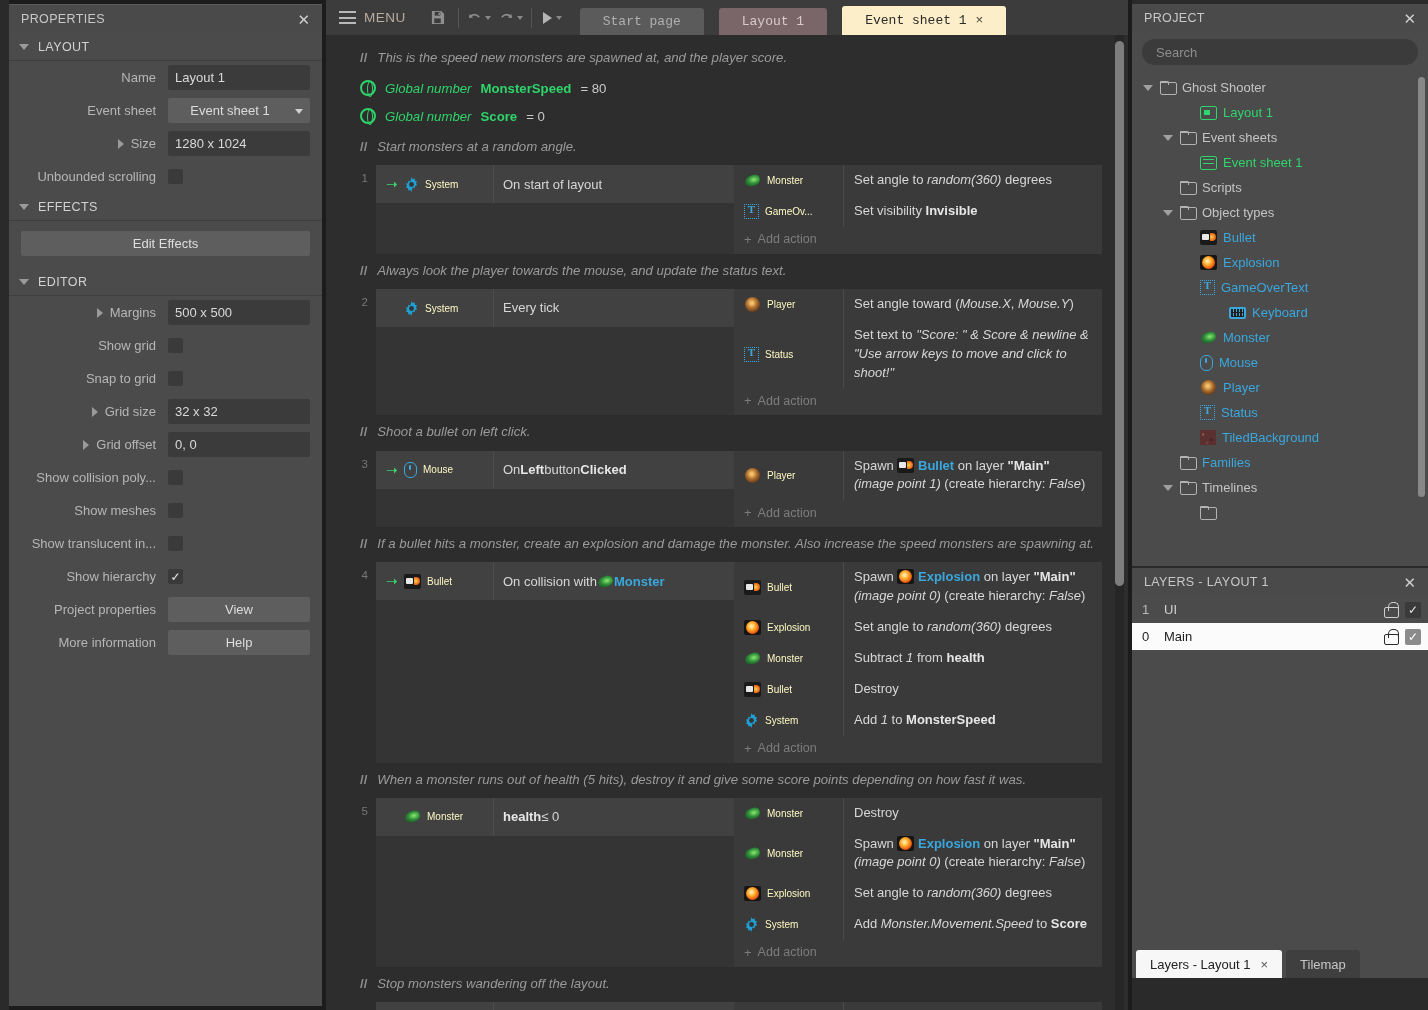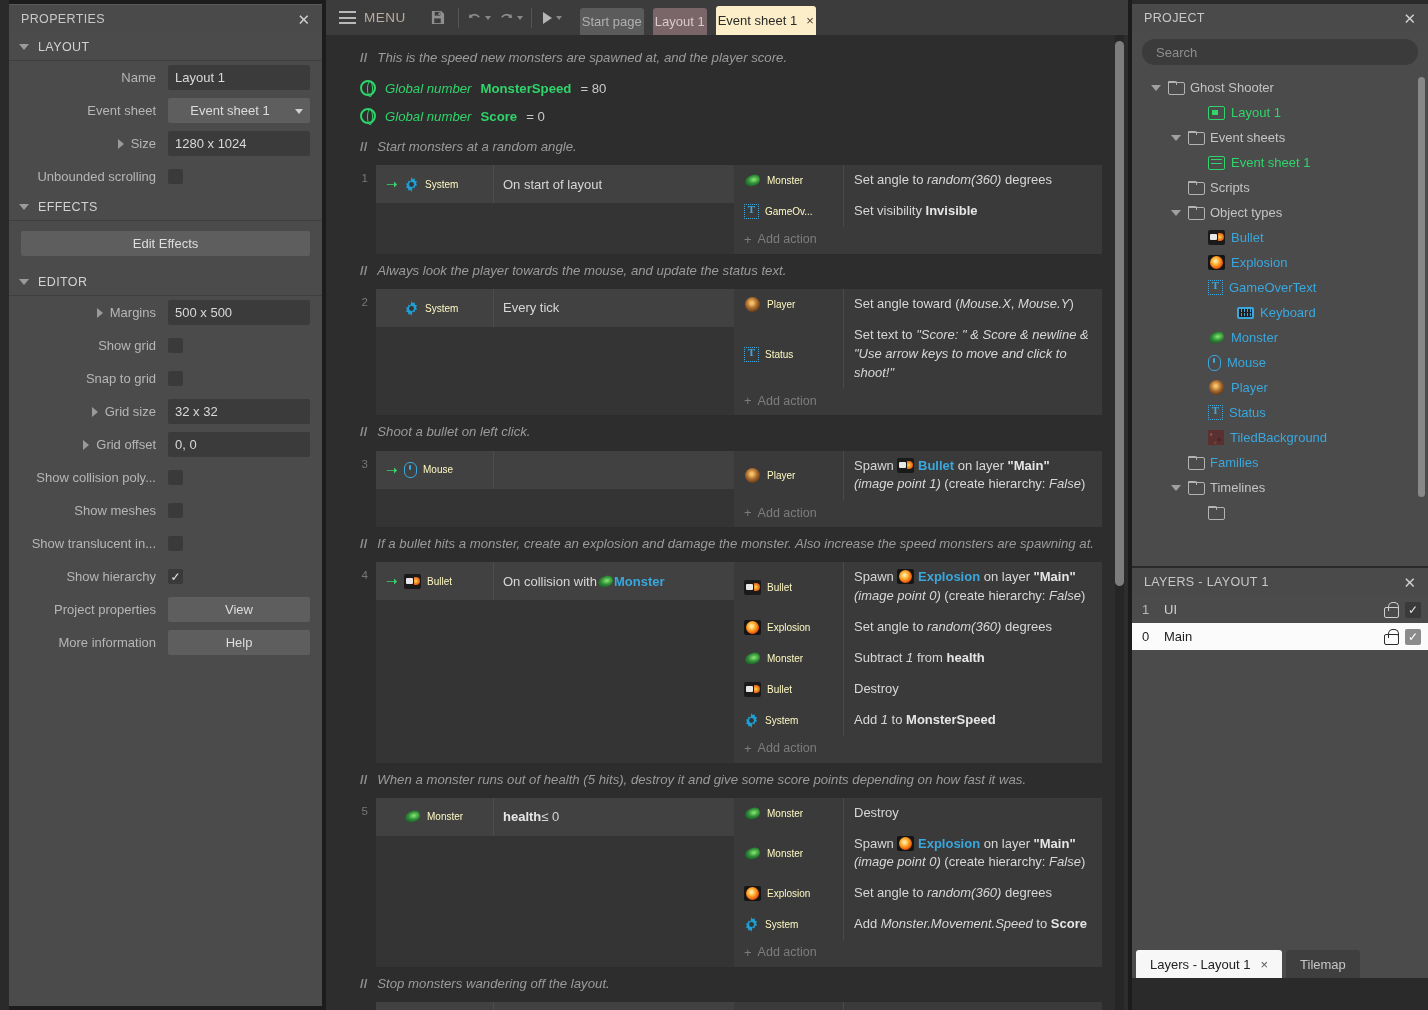--- a/index.html
+++ b/index.html
@@ -75,22 +75,22 @@
   .hamb { width: 17px; height: 13px; margin: 0 8px 0 13px; display: flex; flex-direction: column;
           justify-content: space-between; }
   .hamb i { display: block; height: 2px; background: #b9b9b9; }
   .menu-txt { color: #b9ada0; font-size: 13.5px; letter-spacing: .5px; margin-right: 16px; }
   .tb-icon { width: 32px; height: 35px; display: flex; align-items: center; justify-content: center; }
   .tb-sep { width: 1px; height: 20px; background: #555; margin: 0 4px; }
   .tb-arrow { width: 0; height: 0; border-left: 3.5px solid transparent; border-right: 3.5px solid transparent;
               border-top: 4.5px solid #888; margin-left: 2px; }
   .tabs { display: flex; align-items: flex-end; height: 35px; margin-left: 12px; }
   .tab {
-    height: 27px; display: flex; align-items: center; gap: 9px; padding: 0 2px;
-    font-size: 13px; border-radius: 3px 3px 0 0; margin-right: 9px;
+    height: 27px; display: flex; align-items: center; gap: 9px; padding: 0 23px;
+    font-size: 13px; border-radius: 3px 3px 0 0; margin-right: 15px; font-family: Liberation Mono, monospace;
   }
   .tab.start { background: #5b5b5b; color: #b0b0b0; }
   .tab.layout { background: #7a6569; color: #d8cbcd; }
   .tab.active { background: #fbeec8; color: #2a2a2a; height: 29px; }
   .tab .x { font-size: 13px; color: #4a4438; }
   .user { position: absolute; right: 10px; top: 0; height: 35px; display: flex; align-items: center; gap: 7px; margin-top: 43px; }
   .user .nm { color: #c4c4c4; font-size: 13px; }
   .avatar { width: 22px; height: 22px; border-radius: 50%; background: #f2d833; position: relative; overflow: hidden; }
   .avatar::before { content: ""; position: absolute; left: 4px; top: 2px; width: 14px; height: 13px;
     background: #21c3bf; border-radius: 4px 4px 2px 2px; }
@@ -175,21 +175,21 @@
   .arrow-g { color: #3ad46b; font-size: 14px; flex: none; width: 12px; }
   .arrow-sp { width: 12px; flex: none; }
 
   
   .right { position: absolute; left: 1132px; top: 0; width: 296px; height: 1010px; background: #2a2a2a; }
   .project { position: absolute; left: 0; top: 4px; width: 296px; height: 562px; background: #4b4b4b;
              display: flex; flex-direction: column; }
   .searchbox { margin: 7px 10px 6px 10px; height: 26px; background: #3b3b3b; border-radius: 13px;
                display: flex; align-items: center; padding: 0 14px; color: #8e8e8e; font-size: 13px; }
   .tree { flex: 1; overflow: hidden; position: relative; padding-top: 4px; }
-  .tnode { display: flex; align-items: center; height: 25px; font-size: 13px; gap: 6px; margin-left: 8px; }
+  .tnode { display: flex; align-items: center; height: 25px; font-size: 13px; gap: 6px; }
   .tcaret { width: 12px; flex: none; display: flex; justify-content: center; }
   .tcaret .tri { border-top-color: #a0a0a0; }
   .tfolder { width: 16px; height: 13px; flex: none; position: relative; }
   .tfolder::before { content:""; position:absolute; left:0; top:1px; width:15px; height:11px;
       border: 1.4px solid #b3b3b3; border-radius: 1px 2px 2px 2px; }
   .tfolder::after { content:""; position:absolute; left:0; top:0; width:7px; height:3px;
       border-top: 1.4px solid #b3b3b3; border-left: 1.4px solid #b3b3b3; border-right: 1.4px solid #b3b3b3;
       border-radius: 1px 2px 0 0; }
   .tlabel { color: #c4c4c4; }
   .tlabel.green { color: #2fd46b; }
@@ -555,20 +555,21 @@
           <div class="evrow">
             <div class="evnum">3</div>
             <div class="evblock">
               <div class="cond-col">
                 <div class="cond">
                   <div class="cond-obj">
                     <span class="arrow-g">➝</span>
                     <span class="ic ic-mouse"></span>
                     <span class="obj-name">Mouse</span>
                   </div>
+                  <div class="cond-txt">On <b class="bo">Left</b> button <b class="bo">Clicked</b></div>
                 </div>
                 <div class="cond-fill"></div>
               </div>
               <div class="act-col">
                 <div class="act">
                   <div class="act-obj">
                     <span class="ic ic-player"></span>
                     <span class="obj-name">Player</span>
                   </div>
                   <div class="act-txt">Spawn <span class="ic ic-bullet"></span> <span class="cy">Bullet</span> on layer <b class="bo">"Main"</b> <em class="it">(image point 1)</em> (create hierarchy: <em class="it">False</em>)</div>

